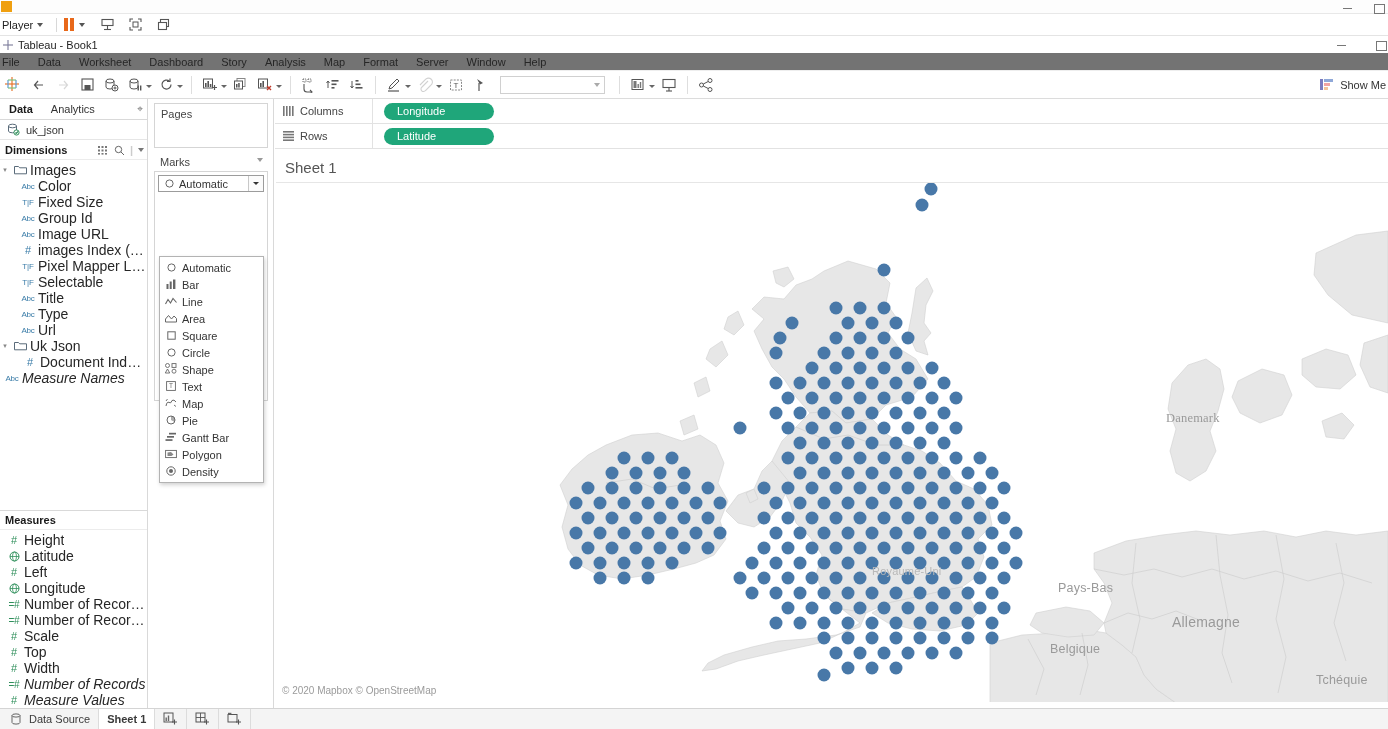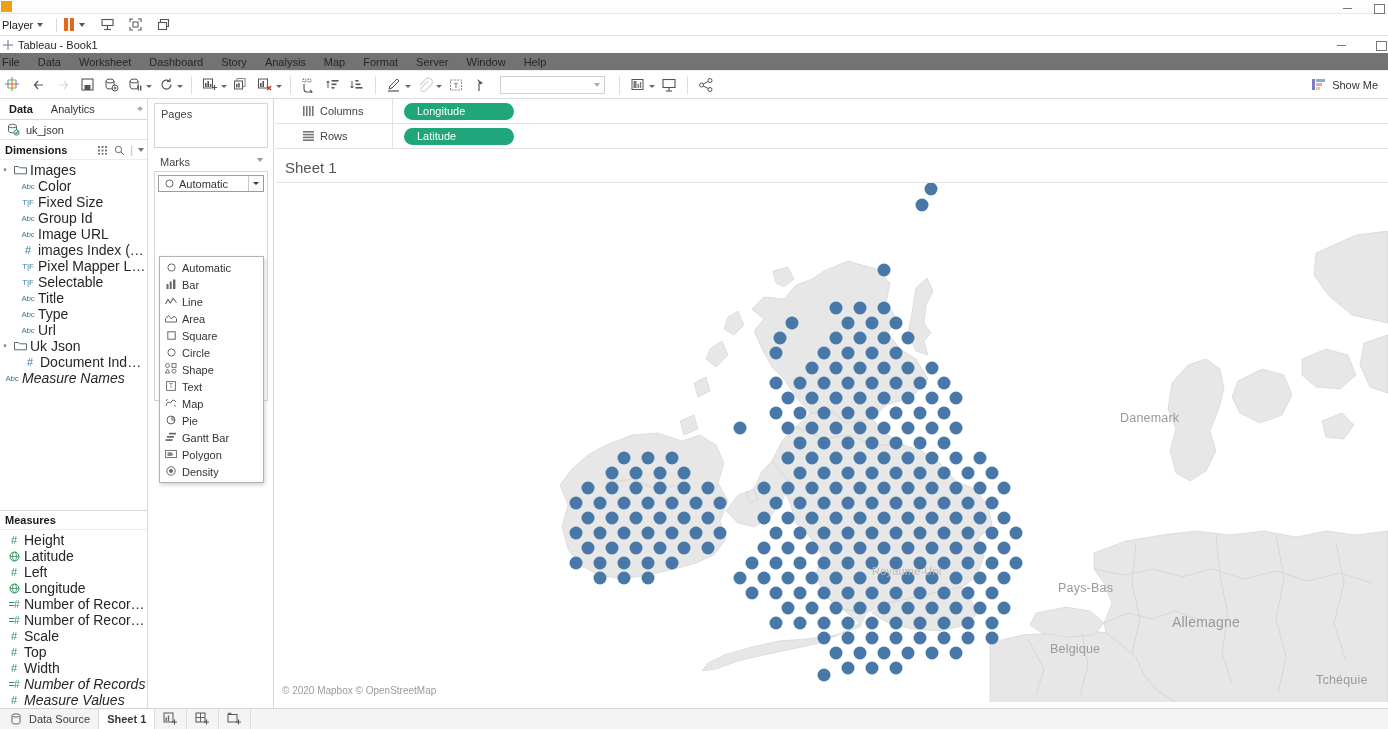--- a/index.html
+++ b/index.html
@@ -114,21 +114,21 @@
     margin: 0 2px 0 -1px; align-self: center; position: relative; top: 2px;
   }
   .tb-sep { width: 1px; height: 18px; background: #dedede; margin: 0 6px; }
   .tb-combo {
     width: 105px; height: 18px; border: 1px solid #d0d0d0; background: #fff;
     margin-left: 8px; display: flex; align-items: center;
     justify-content: flex-end; padding-right: 4px;
   }
   .tb-showme {
     position: absolute; right: 0px; top: 0; height: 28px;
-    display: flex; align-items: center; gap: 5px; padding-right: 10px;
+    display: flex; align-items: center; gap: 5px; padding-right: 2px;
   }
   .showme-ic { width: 16px; height: 14px; position: relative; }
   .showme-txt { font-size: 11px; color: #333; white-space: nowrap; }
   .tb-logo { width: 18px; height: 18px; margin: 0 5px 0 4px; position: relative; }
 
   
   .left-pane {
     position: absolute; left: 0; top: 99px; width: 148px; height: 609px;
     background: #fff; border-right: 1px solid #d9d9d9;
     display: flex; flex-direction: column;
@@ -226,21 +226,20 @@
   .mark-opt .mi { width: 22px; text-align: center; flex: none; }
 
   
   .shelves {
     position: absolute; left: 275px; top: 99px; width: 1113px; height: 52px;
     background: #fff;
   }
   .shelf {
     height: 25px; display: flex; align-items: center;
     border-bottom: 1px solid #e2e2e2;
-    padding-left: 20px;
   }
   .shelf-lbl {
     width: 98px; display: flex; align-items: center; gap: 6px;
     padding-left: 8px; font-size: 11px; color: #444; flex: none;
     border-right: 1px solid #e2e2e2; height: 100%;
   }
   .shelf-drop { flex: 1; display: flex; align-items: center; padding-left: 11px; }
   .pill {
     height: 17px; padding: 0 13px; border-radius: 9px;
     display: flex; align-items: center; font-size: 11px; color: #fff;
@@ -1199,21 +1198,21 @@
           <circle cx="632" cy="470" r="6.5"></circle>
           <circle cx="656" cy="470" r="6.5"></circle>
           <circle cx="680" cy="470" r="6.5"></circle>
         <circle cx="572" cy="485" r="6.5"></circle>
           <circle cx="596" cy="485" r="6.5"></circle>
           <circle cx="620" cy="485" r="6.5"></circle>
         <circle cx="548" cy="492" r="6.5"></circle>
       </g>
     </svg>
 
-    <div class="map-label" style="left:844px;  top:228px;">Danemark</div>
+    <div class="map-label" style="left:890px;  top:228px;font-family:Liberation Serif, serif;">Danemark</div>
     <div class="map-label" style="left:782px;  top:398px;">Pays-Bas</div>
     <div class="map-label" style="left:896px;  top:431px; font-size:14px;">Allemagne</div>
     <div class="map-label" style="left:774px;  top:459px;">Belgique</div>
     <div class="map-label" style="left:1040px; top:490px;">Tchéquie</div>
     <div class="map-label" style="left:596px; top:382px; color:#b8b8b8; font-size:11px;">Royaume-Uni</div>
 
     <div class="attrib">© 2020 Mapbox © OpenStreetMap</div>
   </div>
 
   <div class="statusbar">

